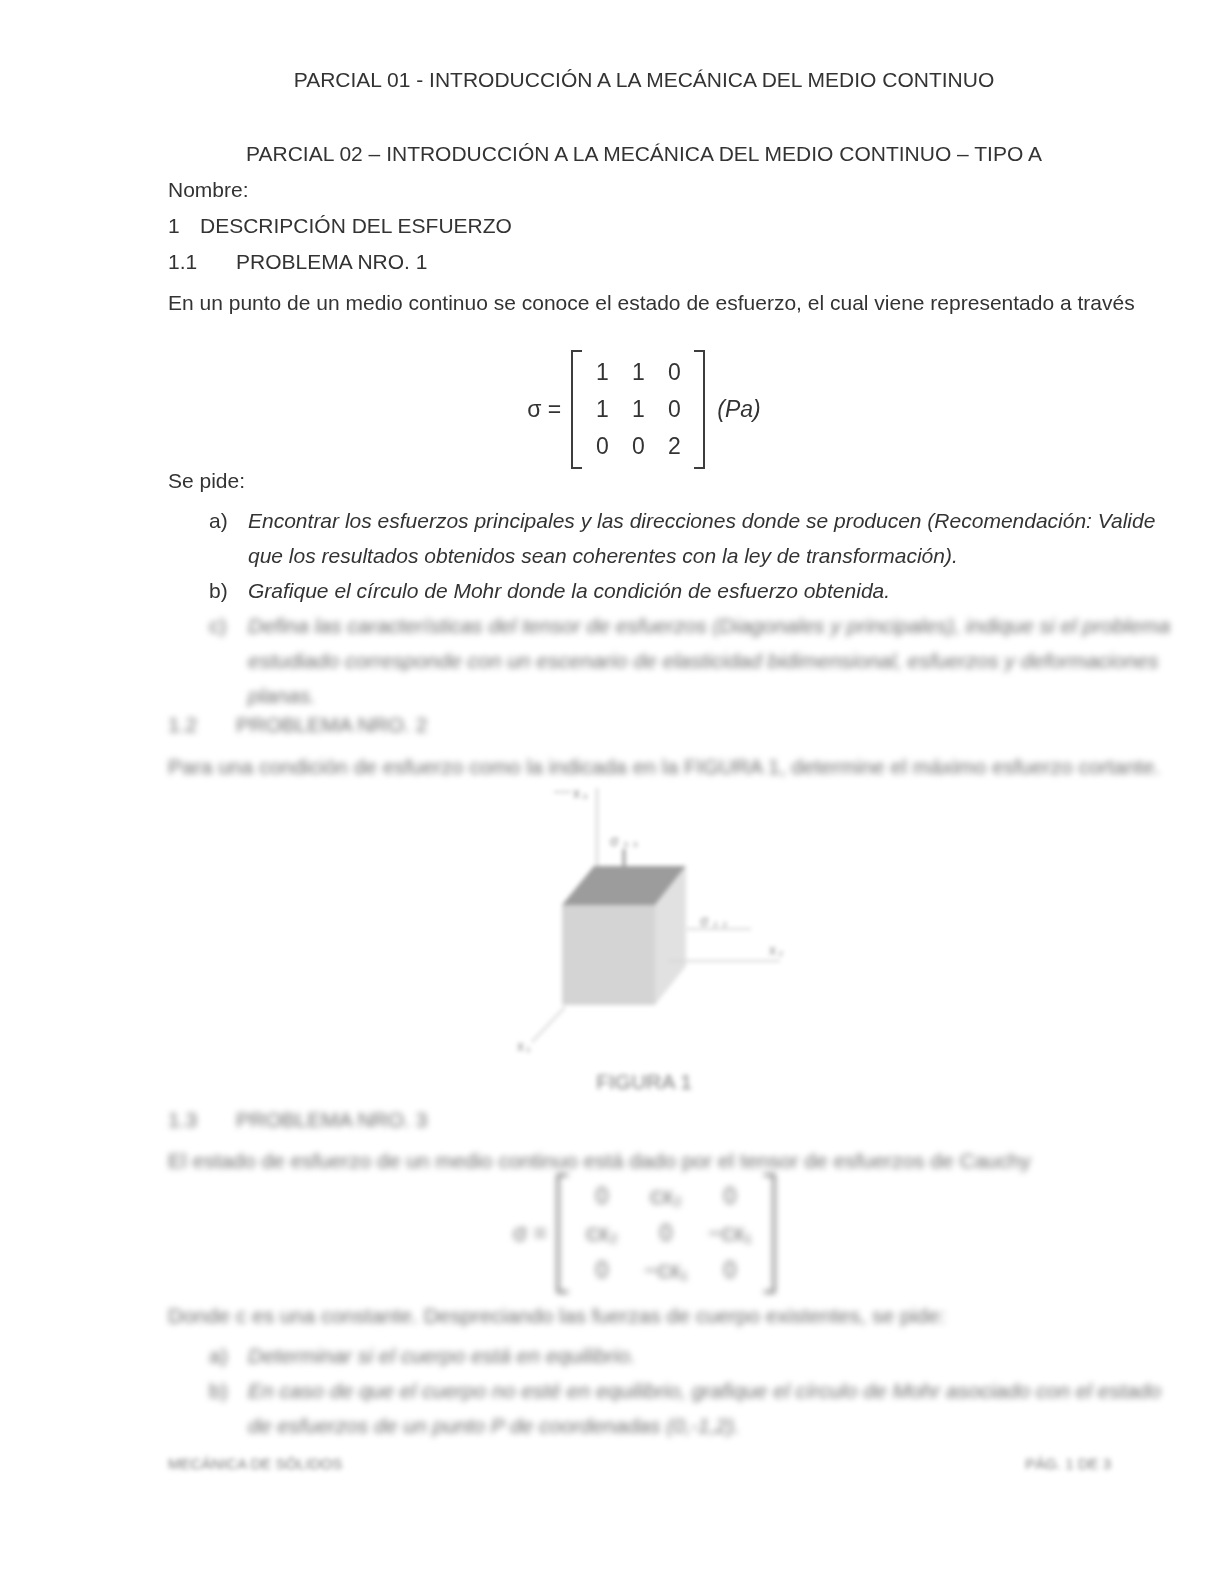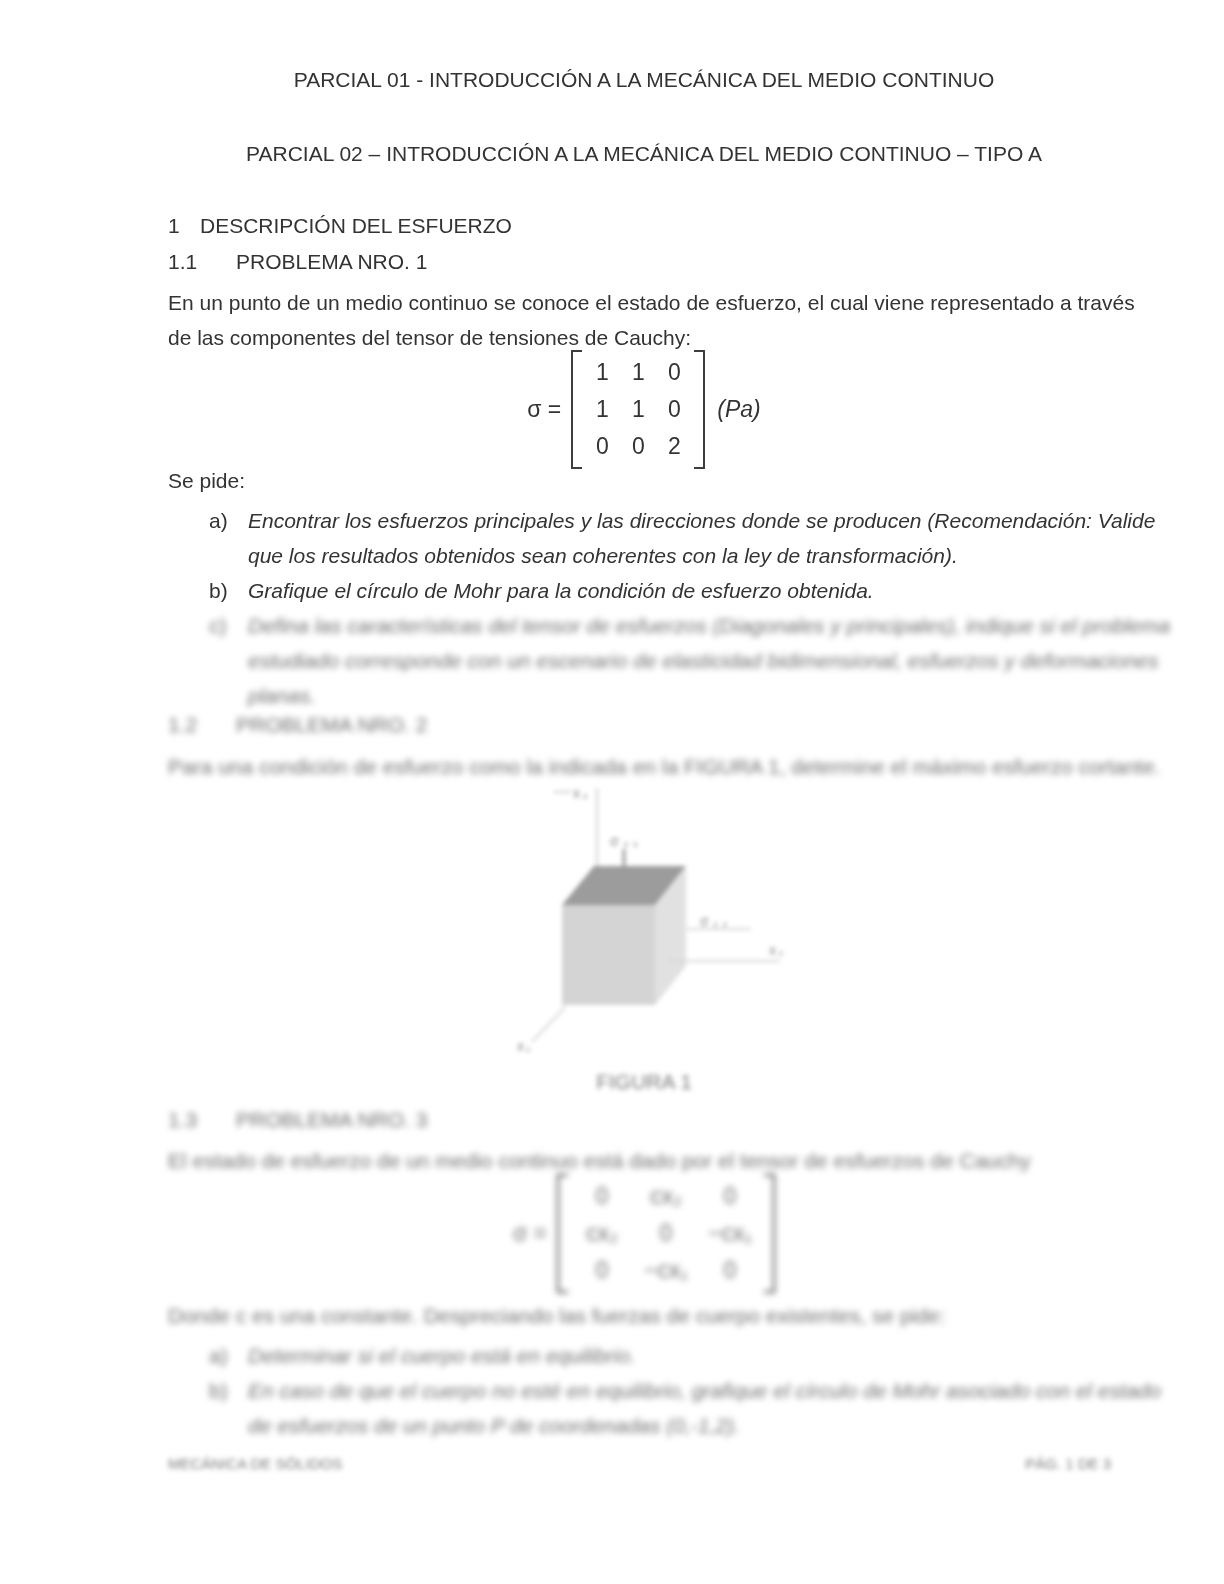--- a/index.html
+++ b/index.html
@@ -58,34 +58,34 @@
 </style>
 </head>
 <body>
 
 <div id="page">
 
   <div class="abs center-row" style="top:68px;">PARCIAL 01 - INTRODUCCIÓN A LA MECÁNICA DEL MEDIO CONTINUO</div>
 
   <div class="abs center-row" style="top:142px;">PARCIAL 02 – INTRODUCCIÓN A LA MECÁNICA DEL MEDIO CONTINUO – TIPO A</div>
 
+  <div class="abs content" style="top:178px;">Nombre:</div>
 
   <div class="abs content h-row" style="top:214px;">
     <span class="h-num1">1</span>
     <span>DESCRIPCIÓN DEL ESFUERZO</span>
   </div>
 
   <div class="abs content h-row" style="top:250px;">
     <span class="h-num2">1.1</span>
     <span>PROBLEMA NRO. 1</span>
   </div>
 
   <div class="abs content" style="top:285px;">
     <div class="line">En un punto de un medio continuo se conoce el estado de esfuerzo, el cual viene representado a través</div>
-    <div class="line">de las componentes del tensor de tensiones de Cauchy:</div>
   </div>
 
   <div class="abs matrix-row" style="top:350px;">
     <div class="matrix">
       <span class="m-sym">σ =</span>
       <span class="m-brack m-left"></span>
       <span class="m-grid m-grid-1">
         <span class="m-cell">1</span>
         <span class="m-cell">1</span>
         <span class="m-cell">0</span>
@@ -110,21 +110,21 @@
       <span class="li-text">Encontrar los esfuerzos principales y las direcciones donde se producen (Recomendación: Valide</span>
     </div>
     <div class="li-row">
       <span class="li-indent"></span>
       <span class="li-marker"></span>
       <span class="li-text">que los resultados obtenidos sean coherentes con la ley de transformación).</span>
     </div>
     <div class="li-row">
       <span class="li-indent"></span>
       <span class="li-marker">b)</span>
-      <span class="li-text">Grafique el círculo de Mohr para la condición de esfuerzo obtenida.</span>
+      <span class="li-text">Grafique el círculo de Mohr donde la condición de esfuerzo obtenida.</span>
     </div>
     <div class="li-row blurred">
       <span class="li-indent"></span>
       <span class="li-marker">c)</span>
       <span class="li-text">Defina las características del tensor de esfuerzos (Diagonales y principales), indique si el problema</span>
     </div>
     <div class="li-row blurred">
       <span class="li-indent"></span>
       <span class="li-marker"></span>
       <span class="li-text">estudiado corresponde con un escenario de elasticidad bidimensional, esfuerzos y deformaciones</span>

